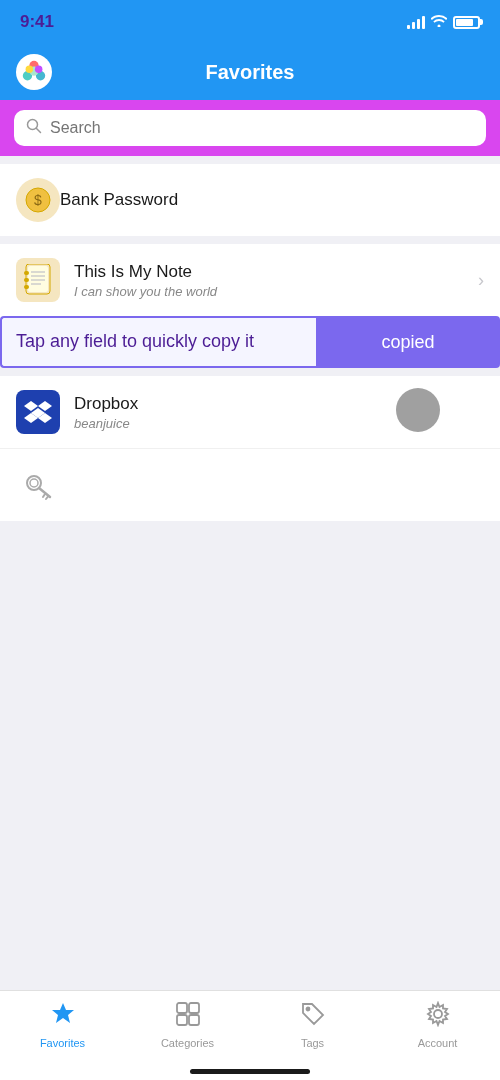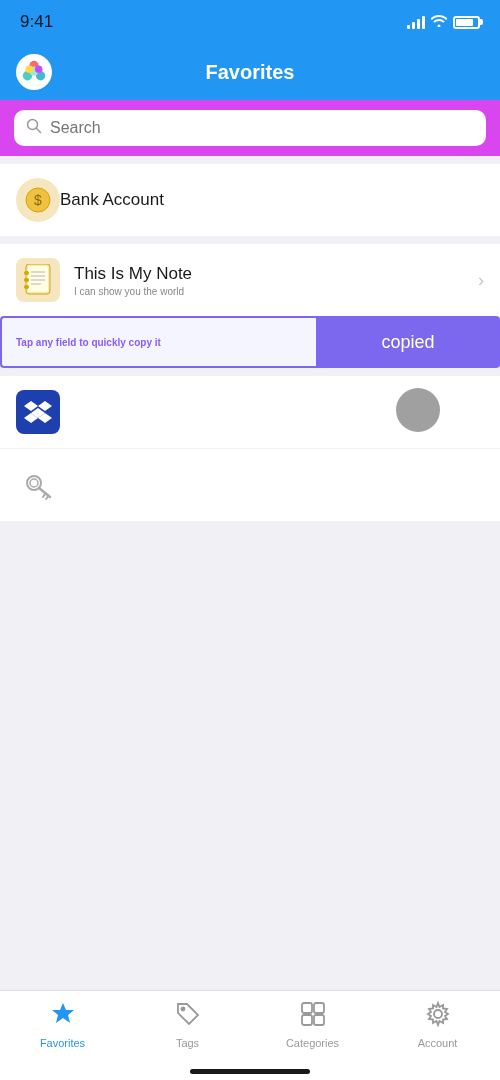--- a/index.html
+++ b/index.html
@@ -16,23 +16,23 @@
     
     .status-bar {
       background: #2196f3;
       height: 44px;
       display: flex;
       align-items: center;
       justify-content: space-between;
       padding: 0 20px;
     }
     .status-time {
-      color: #0f172a;
+      color: #4c1d95;
       font-size: 17px;
-      font-weight: 400;
+      font-weight: 700;
     }
     .status-icons {
       display: flex;
       align-items: center;
       gap: 6px;
     }
     .signal-bars {
       display: flex;
       align-items: flex-end;
       gap: 2px;
@@ -154,23 +154,24 @@
     }
     .item-text {
       flex: 1;
     }
     .item-title {
       font-size: 17px;
       color: #1a1a1a;
       font-weight: 500;
     }
     .item-subtitle {
-      font-size: 10px;
+      font-size: 13px;
       color: #888;
       margin-top: 2px;
+      font-style: italic;
     }
     .chevron {
       color: #c7c7cc;
       font-size: 18px;
     }
 
     
     .bank-icon-circle {
       width: 44px;
       height: 44px;
@@ -209,23 +210,23 @@
       flex: 1;
       background: #f5f5ff;
       border: 2px solid #7b68ee;
       border-right: none;
       display: flex;
       align-items: center;
       padding: 0 14px;
       border-radius: 4px 0 0 4px;
     }
     .tooltip-hint-text {
-      color: #8b5cf6;
-      font-size: 10px;
-      font-weight: 700;
+      color: #4c1d95;
+      font-size: 18px;
+      font-weight: 400;
       line-height: 1.3;
     }
     .copied-button {
       background: #7b68ee;
       width: 184px;
       display: flex;
       align-items: center;
       justify-content: center;
       border-radius: 0 4px 4px 0;
     }
@@ -375,21 +376,21 @@
 
 <div class="section">
   <div class="list-item">
     <div class="bank-icon-circle">
       <svg width="28" height="28" viewBox="0 0 28 28" fill="none">
         <circle cx="14" cy="14" r="12" fill="#f0c040" stroke="#d4a800" stroke-width="1"></circle>
         <text x="14" y="19" text-anchor="middle" font-size="14" fill="#8B6914">$</text>
       </svg>
     </div>
     <div class="item-text">
-      <div class="item-title">Bank Account</div>
+      <div class="item-title">Bank Password</div>
     </div>
   </div>
 </div>
 
 <div class="section" style="border-radius:30px;">
   <div class="note-item-row">
     <div class="note-icon-bg">
       <svg width="28" height="32" viewBox="0 0 28 32" fill="none">
         <rect x="2" y="0" width="24" height="30" rx="3" fill="#f5e6c0" stroke="#d4a800" stroke-width="1"></rect>
         <rect x="4" y="2" width="20" height="26" rx="2" fill="#fffde0"></rect>
@@ -425,20 +426,24 @@
   <div class="list-item" style="position:relative;">
     <div class="dropbox-icon-bg">
 
       <svg width="28" height="24" viewBox="0 0 28 24" fill="white">
         <polygon points="7,1 14,6 7,11 0,6"></polygon>
         <polygon points="21,1 28,6 21,11 14,6"></polygon>
         <polygon points="7,13 14,18 7,23 0,18"></polygon>
         <polygon points="21,13 28,18 21,23 14,18"></polygon>
         <polygon points="14,8 21,13 14,18 7,13"></polygon>
       </svg>
+    </div>
+    <div class="item-text" style="margin-left:14px;">
+      <div class="item-title">Dropbox</div>
+      <div class="item-subtitle">beanjuice</div>
     </div>
 
     <div class="touch-circle" style="position:absolute; right:60px; top:12px;"></div>
   </div>
 
   <div class="list-item">
     <div class="key-icon-bg">
       <svg width="36" height="36" viewBox="0 0 36 36" fill="none">
         <circle cx="14" cy="16" r="7" stroke="#aaa" stroke-width="2" fill="none"></circle>
         <circle cx="14" cy="16" r="4" stroke="#aaa" stroke-width="1.5" fill="none"></circle>
@@ -455,36 +460,36 @@
     <span class="tab-icon active">
       <svg width="26" height="26" viewBox="0 0 26 26" fill="#2196f3">
         <polygon points="13,2 16,9 24,9 18,14 20,22 13,17 6,22 8,14 2,9 10,9"></polygon>
       </svg>
     </span>
     <span class="tab-label active">Favorites</span>
   </div>
   <div class="tab-item">
     <span class="tab-icon">
       <svg width="26" height="26" viewBox="0 0 26 26" fill="none" stroke="#999" stroke-width="1.8">
-        <path d="M3 3 L12 3 L23 14 L14 23 L3 12 Z"></path>
-        <circle cx="8" cy="8" r="1.5" fill="#999"></circle>
-      </svg>
-    </span>
-    <span class="tab-label">Tags</span>
-  </div>
-  <div class="tab-item">
-    <span class="tab-icon">
-      <svg width="26" height="26" viewBox="0 0 26 26" fill="none" stroke="#999" stroke-width="1.8">
         <rect x="2" y="2" width="10" height="10" rx="2"></rect>
         <rect x="14" y="2" width="10" height="10" rx="2"></rect>
         <rect x="2" y="14" width="10" height="10" rx="2"></rect>
         <rect x="14" y="14" width="10" height="10" rx="2"></rect>
       </svg>
     </span>
     <span class="tab-label">Categories</span>
+  </div>
+  <div class="tab-item">
+    <span class="tab-icon">
+      <svg width="26" height="26" viewBox="0 0 26 26" fill="none" stroke="#999" stroke-width="1.8">
+        <path d="M3 3 L12 3 L23 14 L14 23 L3 12 Z"></path>
+        <circle cx="8" cy="8" r="1.5" fill="#999"></circle>
+      </svg>
+    </span>
+    <span class="tab-label">Tags</span>
   </div>
   <div class="tab-item">
     <span class="tab-icon">
       <svg width="26" height="26" viewBox="0 0 26 26" fill="none" stroke="#999" stroke-width="1.8">
         <circle cx="13" cy="13" r="4"></circle>
         <path d="M13 2 L14.5 6 L18 4 L18 7.5 L22 8 L20 11 L23 13 L20 15 L22 18 L18 18.5 L18 22 L14.5 20 L13 24 L11.5 20 L8 22 L8 18.5 L4 18 L6 15 L3 13 L6 11 L4 8 L8 7.5 L8 4 L11.5 6 Z"></path>
       </svg>
     </span>
     <span class="tab-label">Account</span>
   </div>

